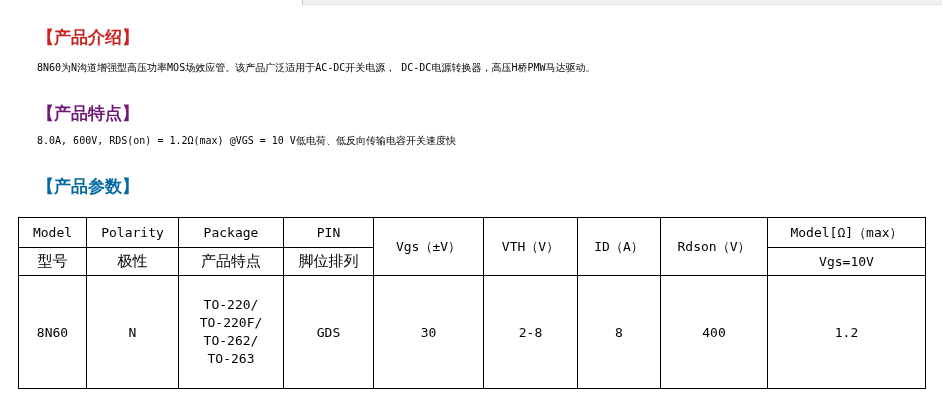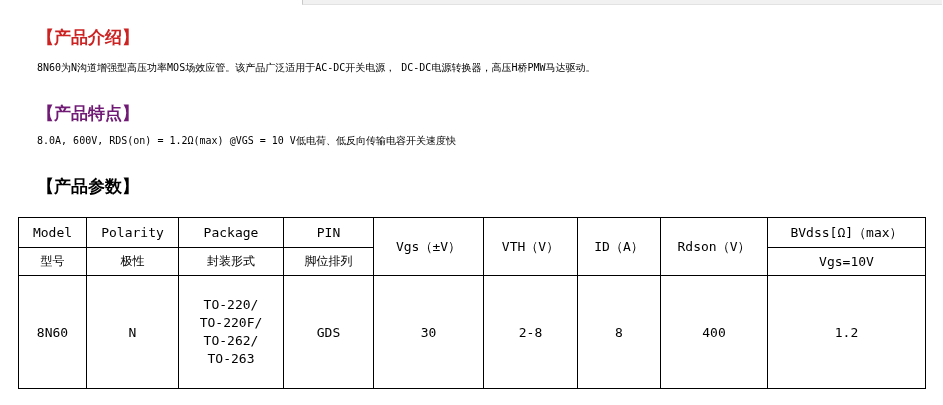--- a/index.html
+++ b/index.html
@@ -60,21 +60,21 @@
     border: 1px solid #000000;
     text-align: center;
     vertical-align: middle;
     padding: 0;
     overflow: hidden;
   }
   .row-en { height: 30px; }
   .row-cn { height: 28px; }
   .row-data { height: 113px; }
   .cell-en { font-size: 13px; }
-  .cell-cn { font-size: 12px; }
+  .cell-cn { font-size: 15px; }
   .cell-data { font-size: 13px; }
   .cell-multiline { white-space: pre-line; line-height: 18px; }
   col.c1 { width: 68px; }
   col.c2 { width: 92px; }
   col.c3 { width: 105px; }
   col.c4 { width: 90px; }
   col.c5 { width: 110px; }
   col.c6 { width: 94px; }
   col.c7 { width: 83px; }
   col.c8 { width: 107px; }
@@ -86,21 +86,21 @@
 <div class="page">
 
   <div class="top-bar"></div>
 
   <div class="section-heading" id="heading-intro" style="color:#cc2222;">【产品介绍】</div>
   <div class="section-body" id="body-intro">8N60为N沟道增强型高压功率MOS场效应管。该产品广泛适用于AC-DC开关电源， DC-DC电源转换器，高压H桥PMW马达驱动。</div>
 
   <div class="section-heading" id="heading-feature" style="color:#701a75;">【产品特点】</div>
   <div class="section-body" id="body-feature">8.0A, 600V, RDS(on) = 1.2Ω(max) @VGS = 10 V低电荷、低反向传输电容开关速度快</div>
 
-  <div class="section-heading" id="heading-params" style="color:#000000;text-align:right;">【产品参数】</div>
+  <div class="section-heading" id="heading-params" style="color:#0369a1;text-align:right;">【产品参数】</div>
 
   <table class="params">
     <colgroup>
       <col class="c1">
         <col class="c2">
         <col class="c3">
         <col class="c4">
         <col class="c5">
       <col class="c6">
         <col class="c7">
@@ -110,26 +110,26 @@
     <tbody>
         <tr class="row-en">
       <td class="cell-en">Model</td>
       <td class="cell-en">Polarity</td>
       <td class="cell-en">Package</td>
       <td class="cell-en">PIN</td>
       <td class="cell-en" rowspan="2">Vgs（±V）</td>
       <td class="cell-en" rowspan="2">VTH（V）</td>
       <td class="cell-en" rowspan="2">ID（A）</td>
       <td class="cell-en" rowspan="2">Rdson（V）</td>
-      <td class="cell-en">BVdss[Ω]（max）</td>
+      <td class="cell-en">Model[Ω]（max）</td>
     </tr>
     <tr class="row-cn">
       <td class="cell-cn">型号</td>
       <td class="cell-cn">极性</td>
-      <td class="cell-cn">封装形式</td>
+      <td class="cell-cn">产品特点</td>
       <td class="cell-cn">脚位排列</td>
       <td class="cell-en">Vgs=10V</td>
     </tr>
     <tr class="row-data">
       <td class="cell-data">8N60</td>
       <td class="cell-data">N</td>
       <td class="cell-data cell-multiline">TO-220/
 TO-220F/
 TO-262/
 TO-263</td>

